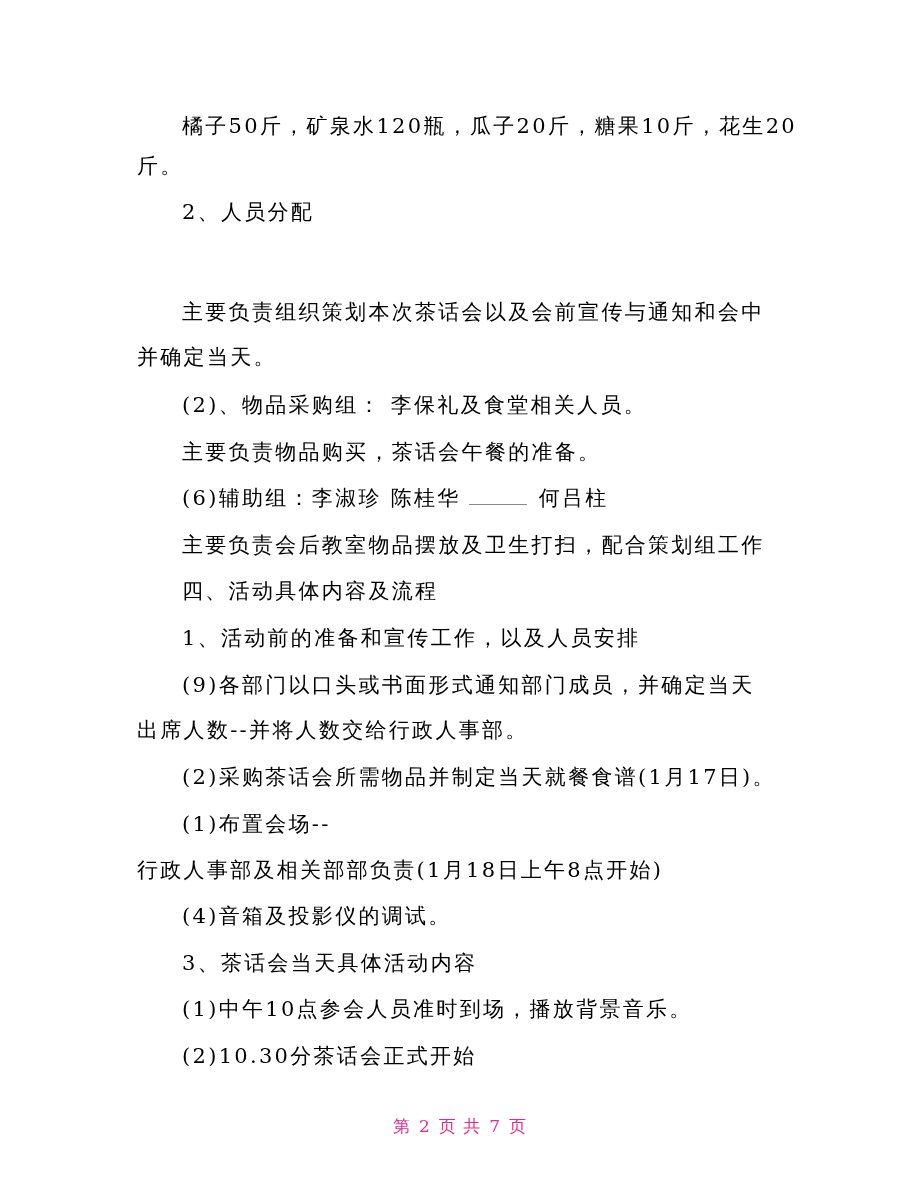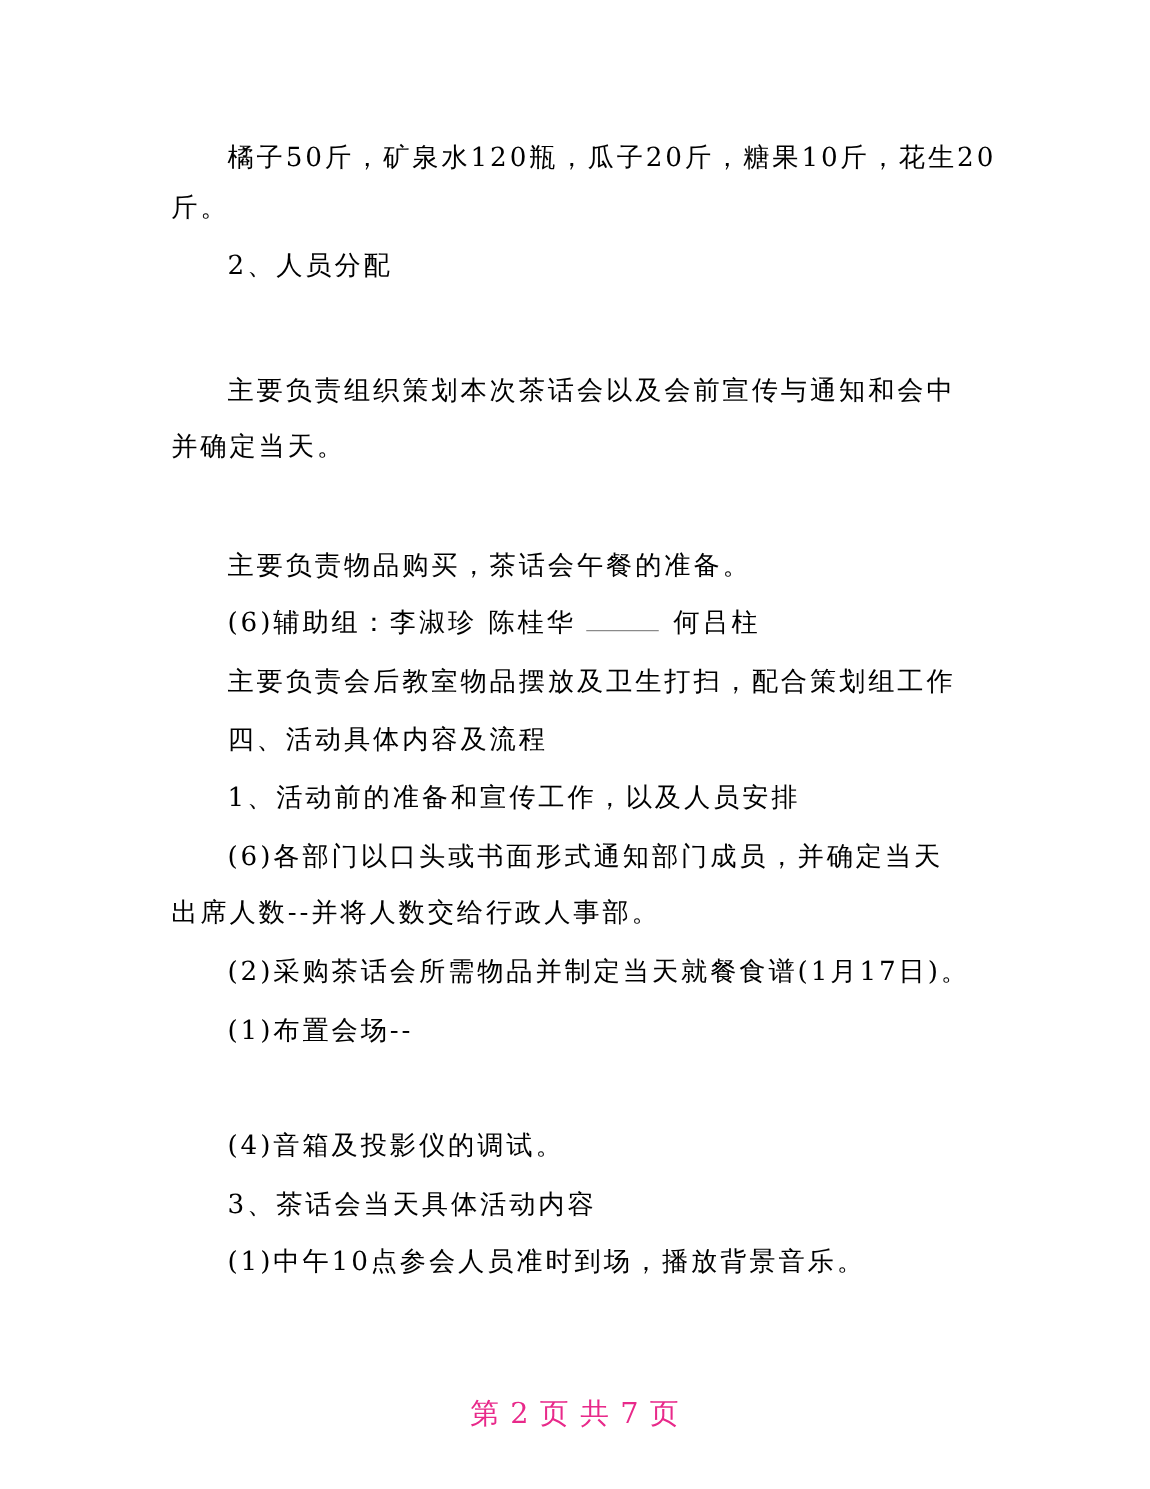--- a/index.html
+++ b/index.html
@@ -37,47 +37,50 @@
       border-bottom: 1px solid #8a8a8a;
       vertical-align: baseline;
       margin: 0 12px 0 8px;
     }
     .footer {
       position: absolute;
       top: 1115px;
       left: 0;
       width: 920px;
       text-align: center;
-      font-size: 23px;
+      font-size: 17px;
       color: #e8298a;
       letter-spacing: 1px;
     }
     .footer span { margin: 0 4px; }
   </style>
 </head>
 <body>
 
 <div class="page">
 
   <div class="line indent" style="top:114px">橘子50斤，矿泉水120瓶，瓜子20斤，糖果10斤，花生20</div>
   <div class="line" style="top:154px">斤。</div>
   <div class="line indent" style="top:200px">2、人员分配</div>
   <div class="line indent" style="top:300px">主要负责组织策划本次茶话会以及会前宣传与通知和会中</div>
   <div class="line" style="top:345px">并确定当天。</div>
+  <div class="line indent" style="top:393px">(2)、物品采购组： 李保礼及食堂相关人员。</div>
   <div class="line indent" style="top:440px">主要负责物品购买，茶话会午餐的准备。</div>
   <div class="line indent" style="top:486px">
     <span>(6)辅助组：李淑珍 陈桂华</span><span class="blank"></span><span>何吕柱</span>
   </div>
   <div class="line indent" style="top:579px">四、活动具体内容及流程</div>
   <div class="line indent" style="top:533px">主要负责会后教室物品摆放及卫生打扫，配合策划组工作</div>
   <div class="line indent" style="top:626px">1、活动前的准备和宣传工作，以及人员安排</div>
-  <div class="line indent" style="top:673px">(6)各部门以口头或书面形式通知部门成员，并确定当天</div>
+  <div class="line indent" style="top:673px">(9)各部门以口头或书面形式通知部门成员，并确定当天</div>
   <div class="line" style="top:718px">出席人数--并将人数交给行政人事部。</div>
   <div class="line indent" style="top:765px">(2)采购茶话会所需物品并制定当天就餐食谱(1月17日)。</div>
   <div class="line indent" style="top:812px">(1)布置会场--</div>
+  <div class="line" style="top:858px">行政人事部及相关部部负责(1月18日上午8点开始)</div>
   <div class="line indent" style="top:904px">(4)音箱及投影仪的调试。</div>
   <div class="line indent" style="top:951px">3、茶话会当天具体活动内容</div>
   <div class="line indent" style="top:997px">(1)中午10点参会人员准时到场，播放背景音乐。</div>
+  <div class="line indent" style="top:1044px">(2)10.30分茶话会正式开始</div>
 
   <div class="footer">
     <span>第</span><span>2</span><span>页 共</span><span>7</span><span>页</span>
   </div>
 </div>
 
 </body></html>

